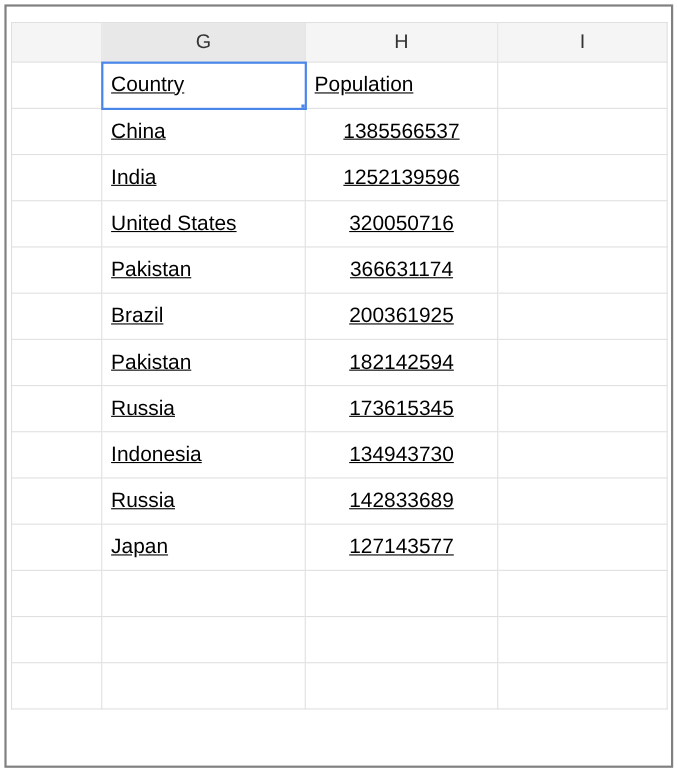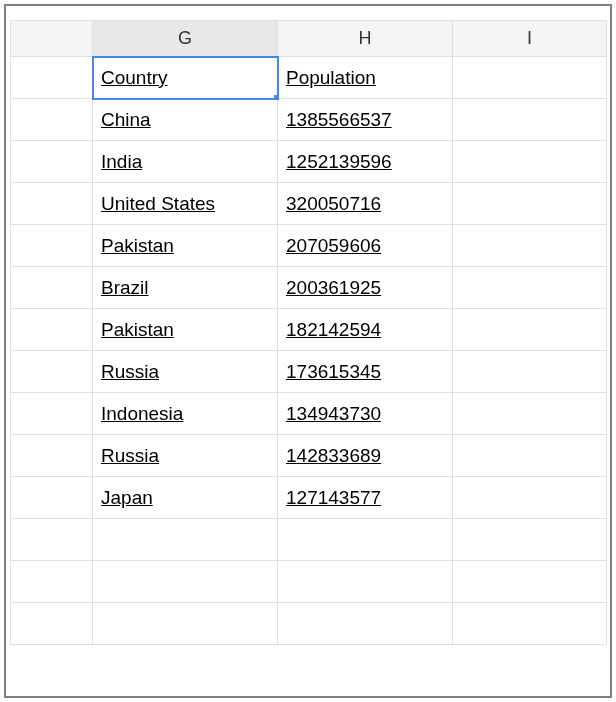--- a/index.html
+++ b/index.html
@@ -64,21 +64,21 @@
     .col-h {
       width: 175px;
     }
     .col-i {
       width: 154px;
     }
     td.text-left {
       text-align: left;
     }
     td.text-right {
-      text-align: left;
+      text-align: center;
     }
     td.cell {
       cursor: cell;
       text-decoration: underline;
     }
     td.active-cell {
       position: relative;
       outline: 2px solid #4a86e8;
       outline-offset: -1px;
       z-index: 2;
@@ -134,21 +134,21 @@
           </tr>
           <tr>
             <td style="background: rgb(255, 255, 255); border-right: 1px solid rgb(224, 224, 224);"></td>
             <td class="cell text-left">United States</td>
             <td class="cell text-right">320050716</td>
             <td class="cell text-left"></td>
           </tr>
           <tr>
             <td style="background: rgb(255, 255, 255); border-right: 1px solid rgb(224, 224, 224);"></td>
             <td class="cell text-left">Pakistan</td>
-            <td class="cell text-right">207059606</td>
+            <td class="cell text-right">366631174</td>
             <td class="cell text-left"></td>
           </tr>
           <tr>
             <td style="background: rgb(255, 255, 255); border-right: 1px solid rgb(224, 224, 224);"></td>
             <td class="cell text-left">Brazil</td>
             <td class="cell text-right">200361925</td>
             <td class="cell text-left"></td>
           </tr>
           <tr>
             <td style="background: rgb(255, 255, 255); border-right: 1px solid rgb(224, 224, 224);"></td>

